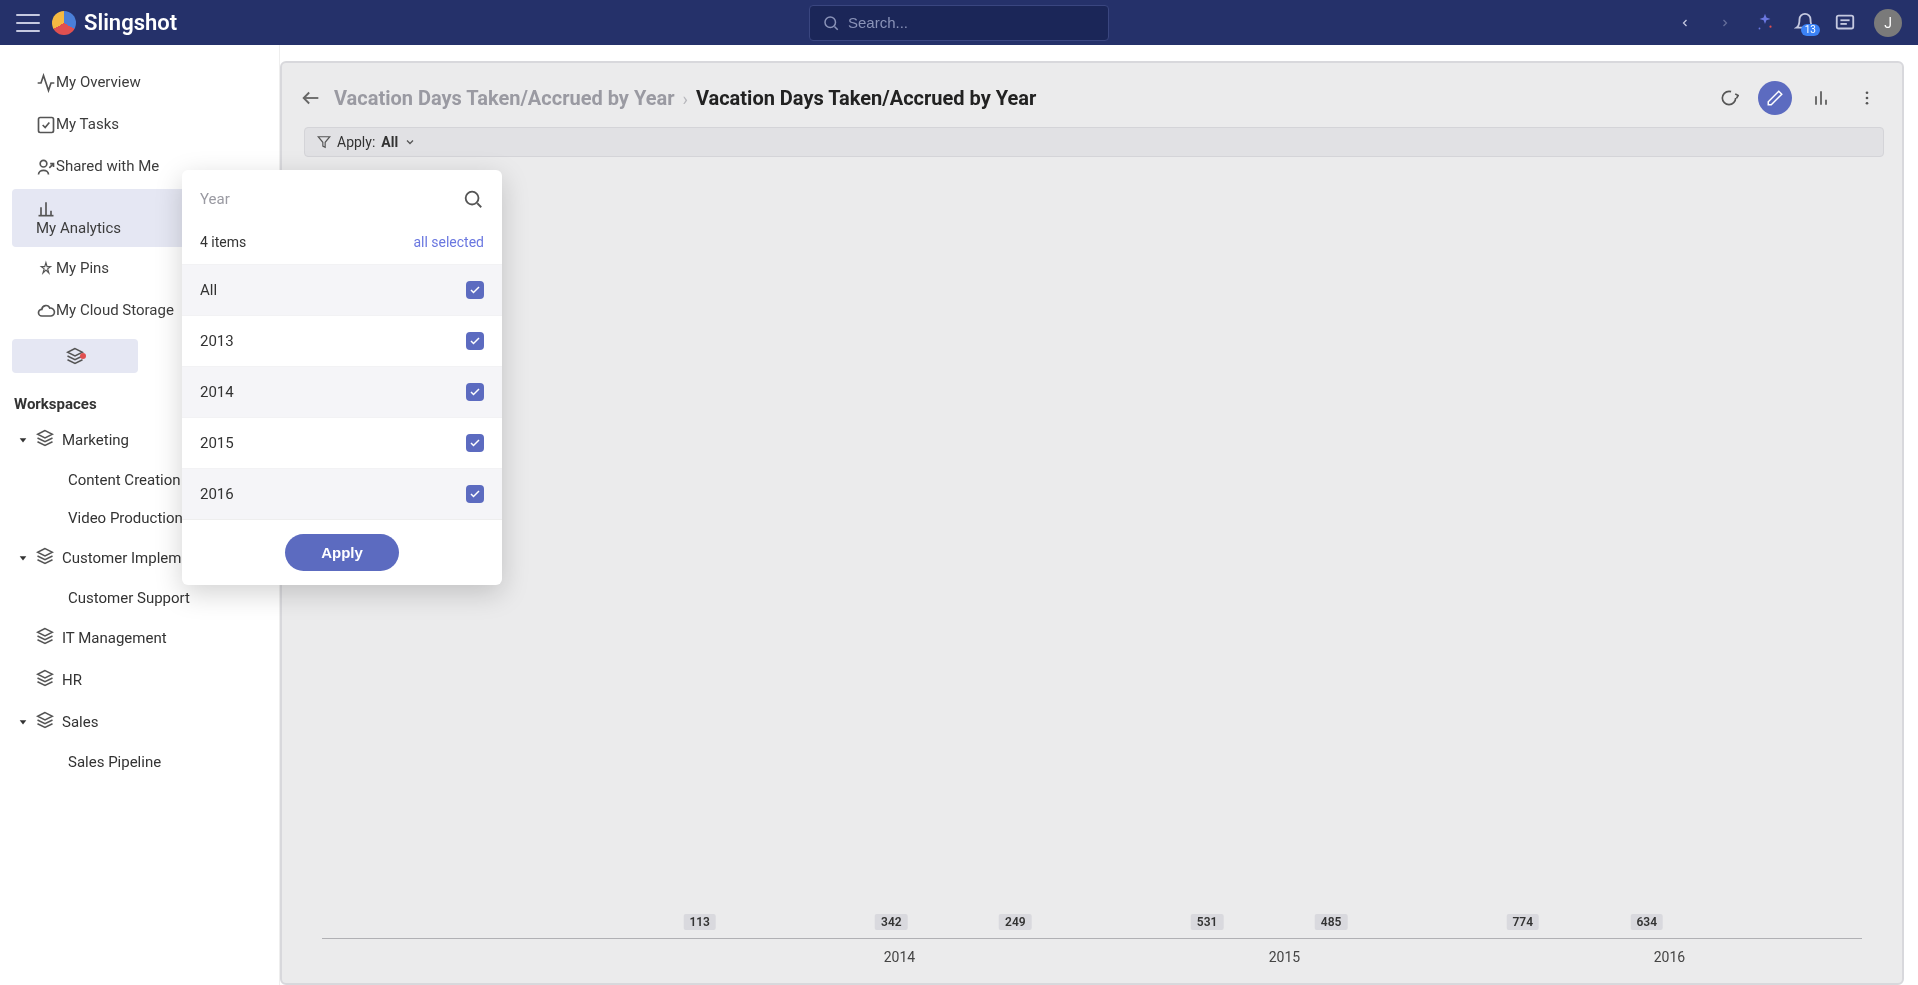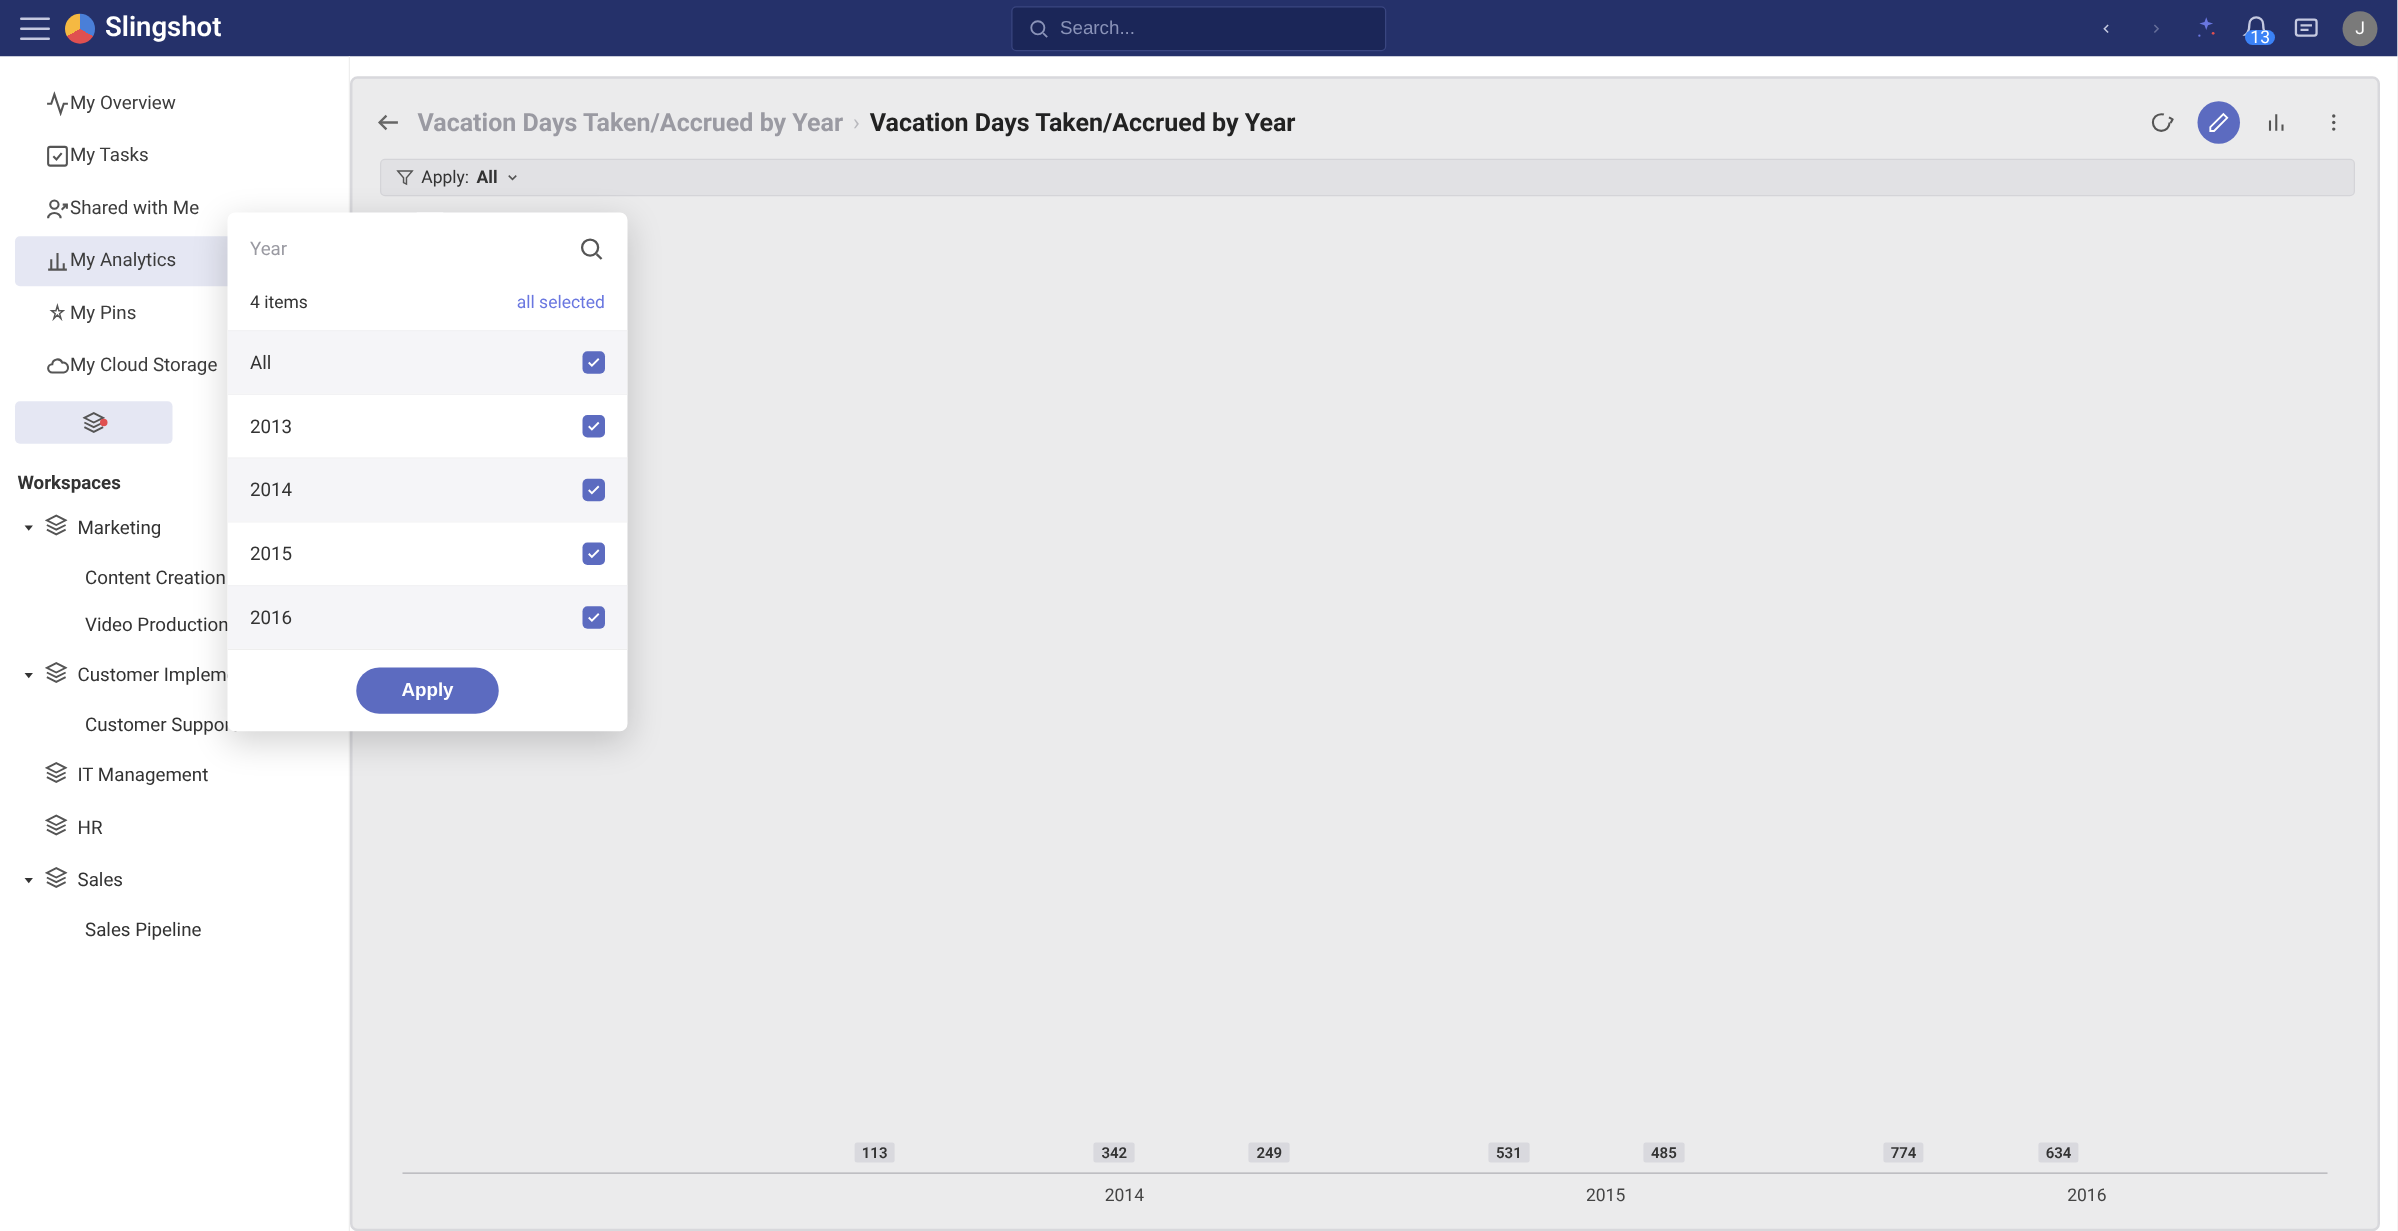--- a/index.html
+++ b/index.html
@@ -11,28 +11,28 @@
   .hamburger { width: 24px; height: 18px; display: flex; flex-direction: column; justify-content: space-between; cursor: pointer; }
   .hamburger span { height: 2px; background: #c5c9e0; border-radius: 1px; }
   .logo-wrap { display: flex; align-items: center; gap: 8px; color: #fff; font-weight: 600; font-size: 22px; }
   .logo-circle { width: 24px; height: 24px; border-radius: 50%; background: conic-gradient(#4a7fd8 0 120deg, #e05050 120deg 240deg, #f5b942 240deg); }
   .searchbox { margin-left: auto; margin-right: auto; width: 300px; height: 36px; background: #1b2658; border: 1px solid #3a4680; border-radius: 4px; display: flex; align-items: center; padding: 0 12px; gap: 8px; position: absolute; left: 50%; transform: translateX(-50%); }
   .searchbox input { background: none; border: none; outline: none; color: #fff; flex: 1; font-size: 15px; }
   .searchbox input::placeholder { color: #8a93b8; }
   .topbar-right { margin-left: auto; display: flex; align-items: center; gap: 18px; }
   .top-icon { width: 22px; height: 22px; color: #c5c9e0; display: flex; align-items: center; justify-content: center; position: relative; cursor: pointer; }
   .top-icon.arrow svg { width: 12px; }
-  .badge { position: absolute; bottom: -2px; right: -4px; background: #3b82f6; color: #fff; font-size: 14px; border-radius: 8px; padding: 0 4px; line-height: 12px; min-width: 14px; text-align: center; }
+  .badge { position: absolute; bottom: -2px; right: -4px; background: #3b82f6; color: #fff; font-size: 10px; border-radius: 8px; padding: 0 4px; line-height: 12px; min-width: 14px; text-align: center; }
   .avatar { width: 28px; height: 28px; border-radius: 50%; background: #7a7a7a; color: #fff; display: flex; align-items: center; justify-content: center; font-size: 14px; }
 
   
   .shell { flex: 1; display: flex; overflow: hidden; }
   .sidebar { width: 280px; flex-shrink: 0; border-right: 1px solid #eee; overflow-y: auto; padding-top: 18px; }
   .nav-item { display: flex; align-items: flex-start; padding: 10px 24px; color: #3c3c3c; cursor: pointer; border-radius: 4px; margin: 0 12px 2px; font-size: 15px; }
-  .nav-item.active { background: #e5e7f3; }
+  .nav-item.active { background: #e5e7f3; flex-direction: column; }
   .nav-item svg, .nav-item .nav-icon { width: 20px; height: 20px; color: #555; flex-shrink: 0; }
   .nav-spacer-btn { margin: 8px 12px; background: #e5e7f3; border-radius: 4px; height: 34px; display: flex; align-items: center; justify-content: center; width: 126px; position: relative; }
   .nav-spacer-btn .dot { position: absolute; right: 52px; top: 14px; width: 6px; height: 6px; background: #e05050; border-radius: 50%; }
   .ws-header { display: flex; align-items: center; justify-content: space-between; padding: 14px 14px 6px; font-weight: 700; font-size: 15px; }
   .ws-sort { width: 18px; height: 18px; color: #555; }
   .ws-item { display: flex; align-items: center; gap: 8px; padding: 10px 18px; font-size: 15px; cursor: pointer; }
   .ws-item .caret { width: 10px; color: #333; }
   .ws-item.child { padding-left: 68px; }
   .stack-icon { width: 18px; height: 18px; color: #555; }
 

